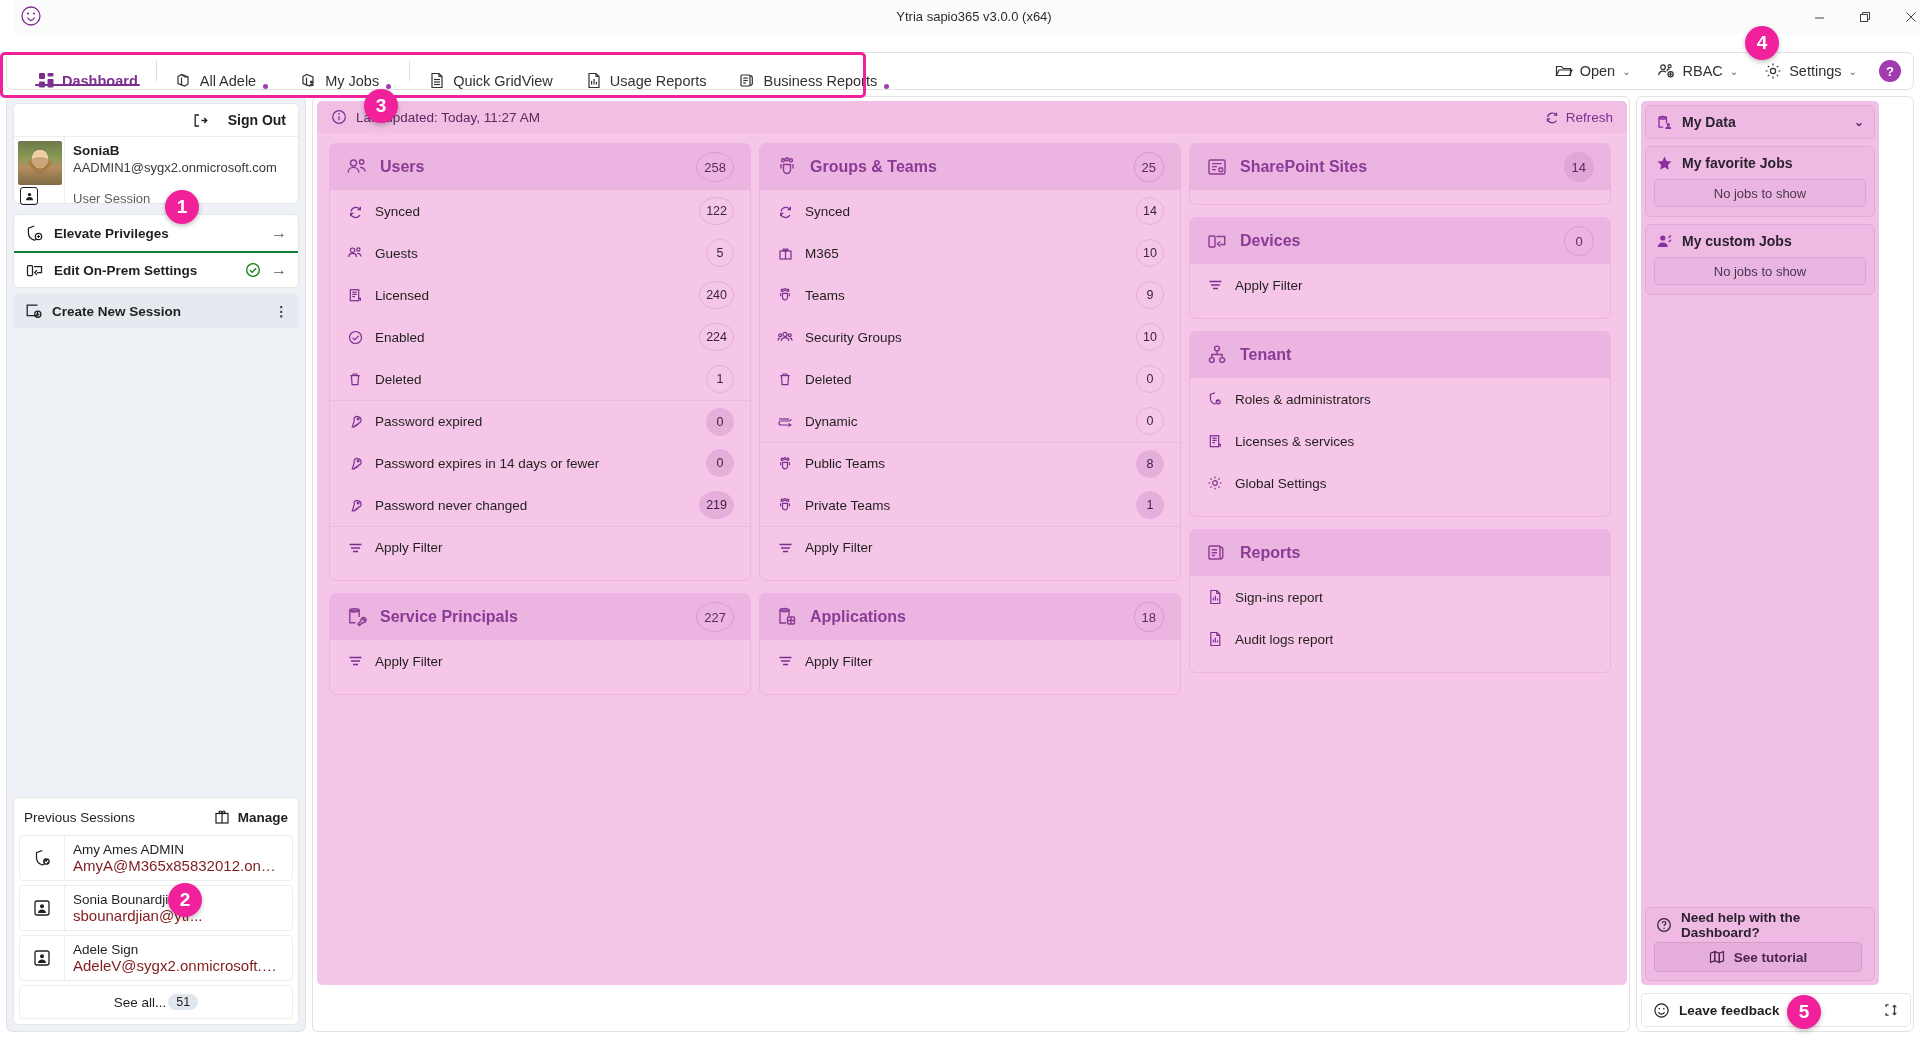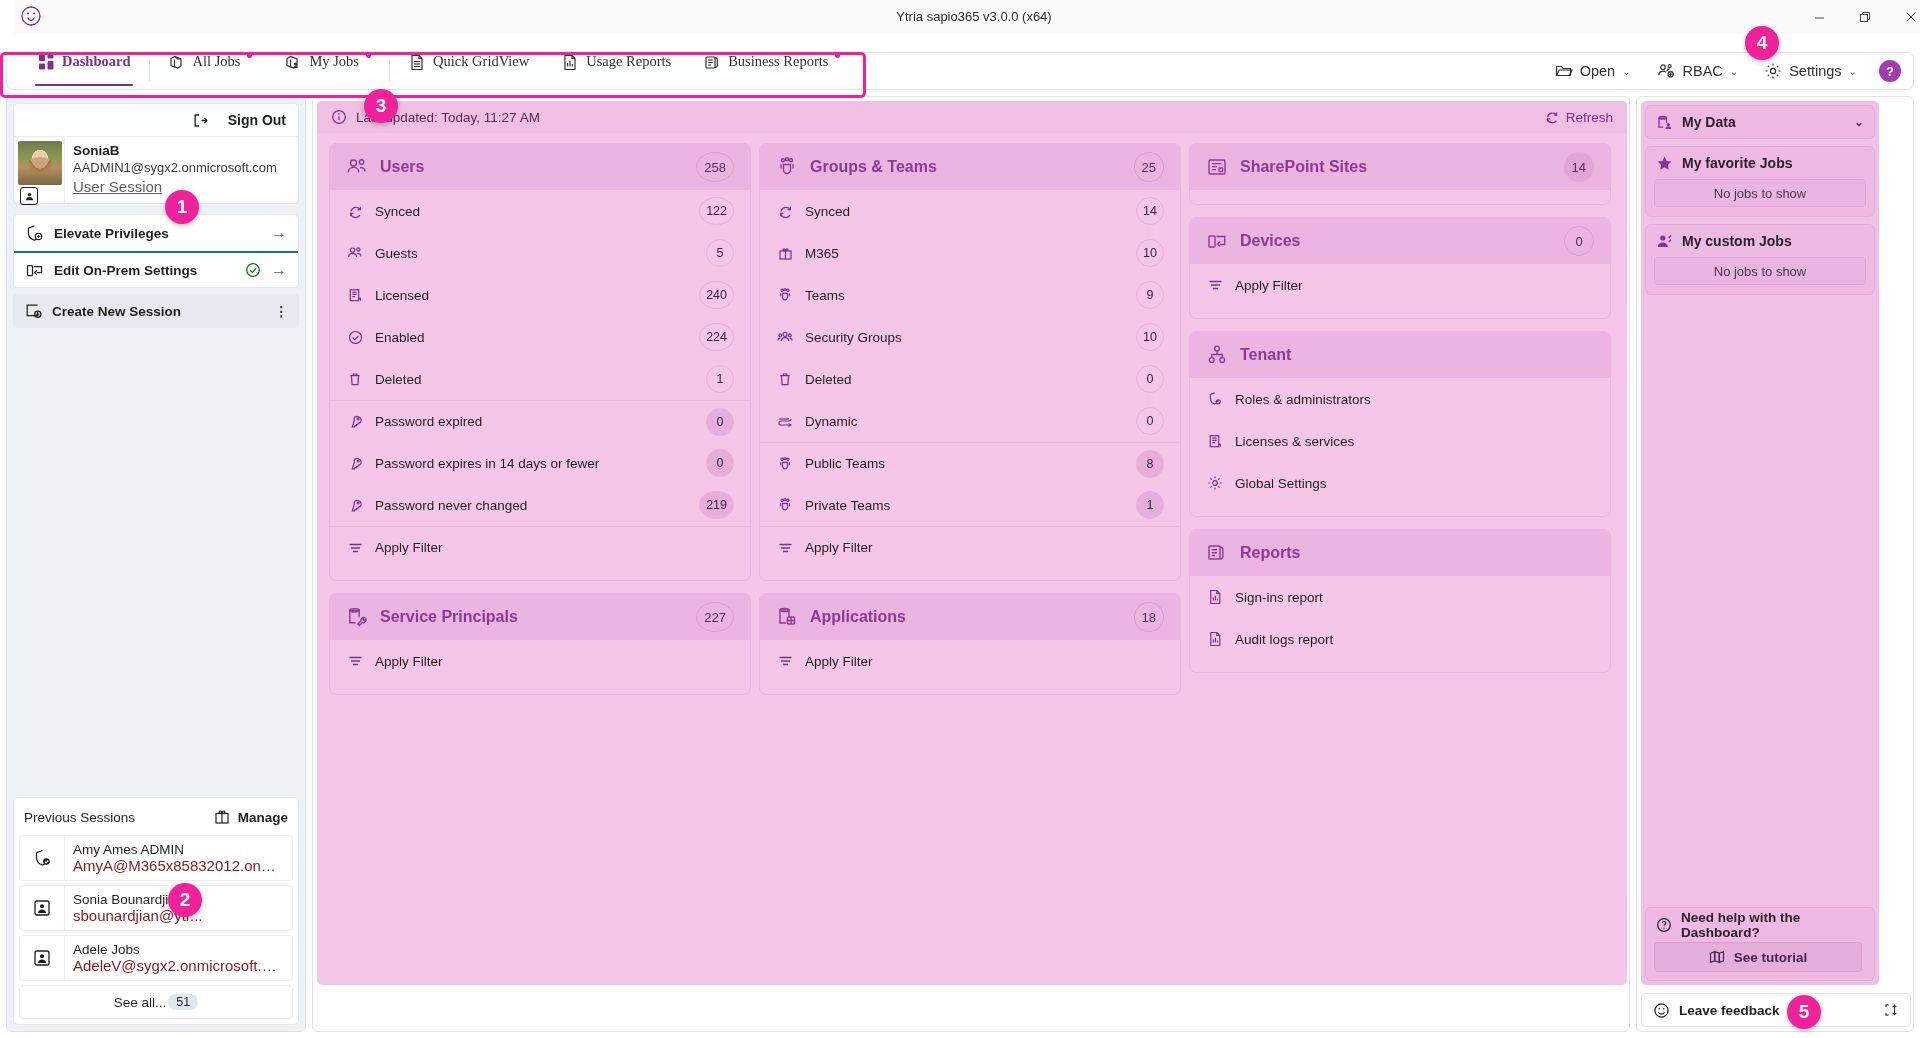--- a/index.html
+++ b/index.html
@@ -28,24 +28,23 @@
   }
 
   
   .ribbon {
     position:absolute; left:6px; top:52px; width:1908px; height:38px;
     background:#ffffff; border:1px solid #e2e2e2; border-radius:7px;
     display:flex; align-items:center;
   }
   .ribbon-left { display:flex; align-items:center; height:100%; padding-left:14px; }
   .tab {
-    position:relative; display:flex; align-items:flex-start; gap:7px;
+    position:relative; display:flex; align-items:flex-end; gap:7px;
     height:100%; padding:0 16px; font-size:14.5px; color:#323130; cursor:default;
     white-space:nowrap;
-    font-family:Liberation Serif, serif;
   }
   .tab .ico { width:18px; height:18px; display:flex; align-items:center; justify-content:center; color:#323130; }
   .tab.active { color:#7b2f8f; font-weight:600; }
   .tab.active .ico { color:#7b2f8f; }
   .tab.active::after {
     content:""; position:absolute; left:14px; right:14px; bottom:3px; height:2.5px;
     background:#7b2f8f; border-radius:2px;
   }
   .tab .dot { width:5px; height:5px; border-radius:50%; background:#a23ab0; display:inline-block; }
   .tab-sep { width:1px; height:20px; background:#dcdcdc; margin:0 2px; }
@@ -88,21 +87,21 @@
     background:radial-gradient(ellipse at 50% 0%, #caa47b 0 45%, #a8743f 46%, transparent 70%);
     border-radius:50%;
   }
   .sess-badge {
     position:absolute; left:6px; top:50px; width:18px; height:18px;
     border:1.5px solid #201f1e; border-radius:3px; display:flex; align-items:center; justify-content:center;
   }
   .user-meta { padding:6px 8px 0 8px; border-left:1px solid #ededed; flex:1; min-width:0; }
   .user-name { font-size:13.5px; font-weight:700; color:#201f1e; }
   .user-mail { font-size:13px; color:#3b3a39; margin-top:2px; }
-  .user-type { font-size:15px; color:#605e5c; margin-top:3px;text-decoration:underline; }
+  .user-type { font-size:13px; color:#605e5c; margin-top:16px; }
 
   .actions-card { margin:4px 6px 0 6px; background:#fff; border:1px solid #e6e6e6; border-radius:5px; }
   .action-row {
     display:flex; align-items:center; gap:10px; height:36px; padding:0 11px;
     font-size:13.5px; font-weight:700; color:#201f1e;
   }
   .action-row + .action-row { border-top:2px solid #15803d; }
   .action-row .grow { flex:1; }
   .action-row .arrow { color:#605e5c; font-size:16px; }
   .check-ok { color:#107c10; }
@@ -283,21 +282,21 @@
       <div class="tab-sep"></div>
 
       <div class="tab">
         <span class="ico">
           <svg width="18" height="18" viewBox="0 0 18 18" fill="none" stroke="currentColor" stroke-width="1.2">
             <path d="M3 5.5 6.5 3.5 13 6v7l-3.2 2L3 12.5z"></path>
               <path d="M6.5 3.5 9.8 6 13 6"></path>
               <path d="M6.5 6.5v8"></path>
           </svg>
         </span>
-        <span>All Jobs</span>
+        <span>All Adele</span>
         <span class="dot"></span>
       </div>
 
       <div class="tab">
         <span class="ico">
           <svg width="18" height="18" viewBox="0 0 18 18" fill="none" stroke="currentColor" stroke-width="1.2">
             <path d="M3 5.5 6.5 3.5 13 6v7l-3.2 2L3 12.5z"></path>
               <path d="M6.5 6.5v8"></path>
             <circle cx="11.5" cy="11" r="1.6" fill="currentColor" stroke="none"></circle>
             <path d="M9.4 15c0-1.3 1-2.2 2.1-2.2s2.1.9 2.1 2.2" fill="currentColor" stroke="none"></path>
@@ -510,21 +509,21 @@
 
       <div class="prev-item">
         <span class="prev-ico">
           <svg width="20" height="20" viewBox="0 0 20 20" fill="none" stroke="#201f1e" stroke-width="1.3">
             <rect x="3" y="3" width="14" height="14" rx="2"></rect>
             <circle cx="10" cy="8.2" r="2" fill="#201f1e" stroke="none"></circle>
             <path d="M6 15c0-2.3 1.8-3.6 4-3.6s4 1.3 4 3.6z" fill="#201f1e" stroke="none"></path>
           </svg>
         </span>
         <span class="prev-txt">
-          <span class="prev-name">Adele Jobs</span>
+          <span class="prev-name">Adele Sign</span>
           <span class="prev-mail">AdeleV@sygx2.onmicrosoft.com</span>
         </span>
       </div>
 
       <div class="see-all">
         <span>See all...</span>
         <span class="cnt">51</span>
       </div>
     </div>
   </div>

